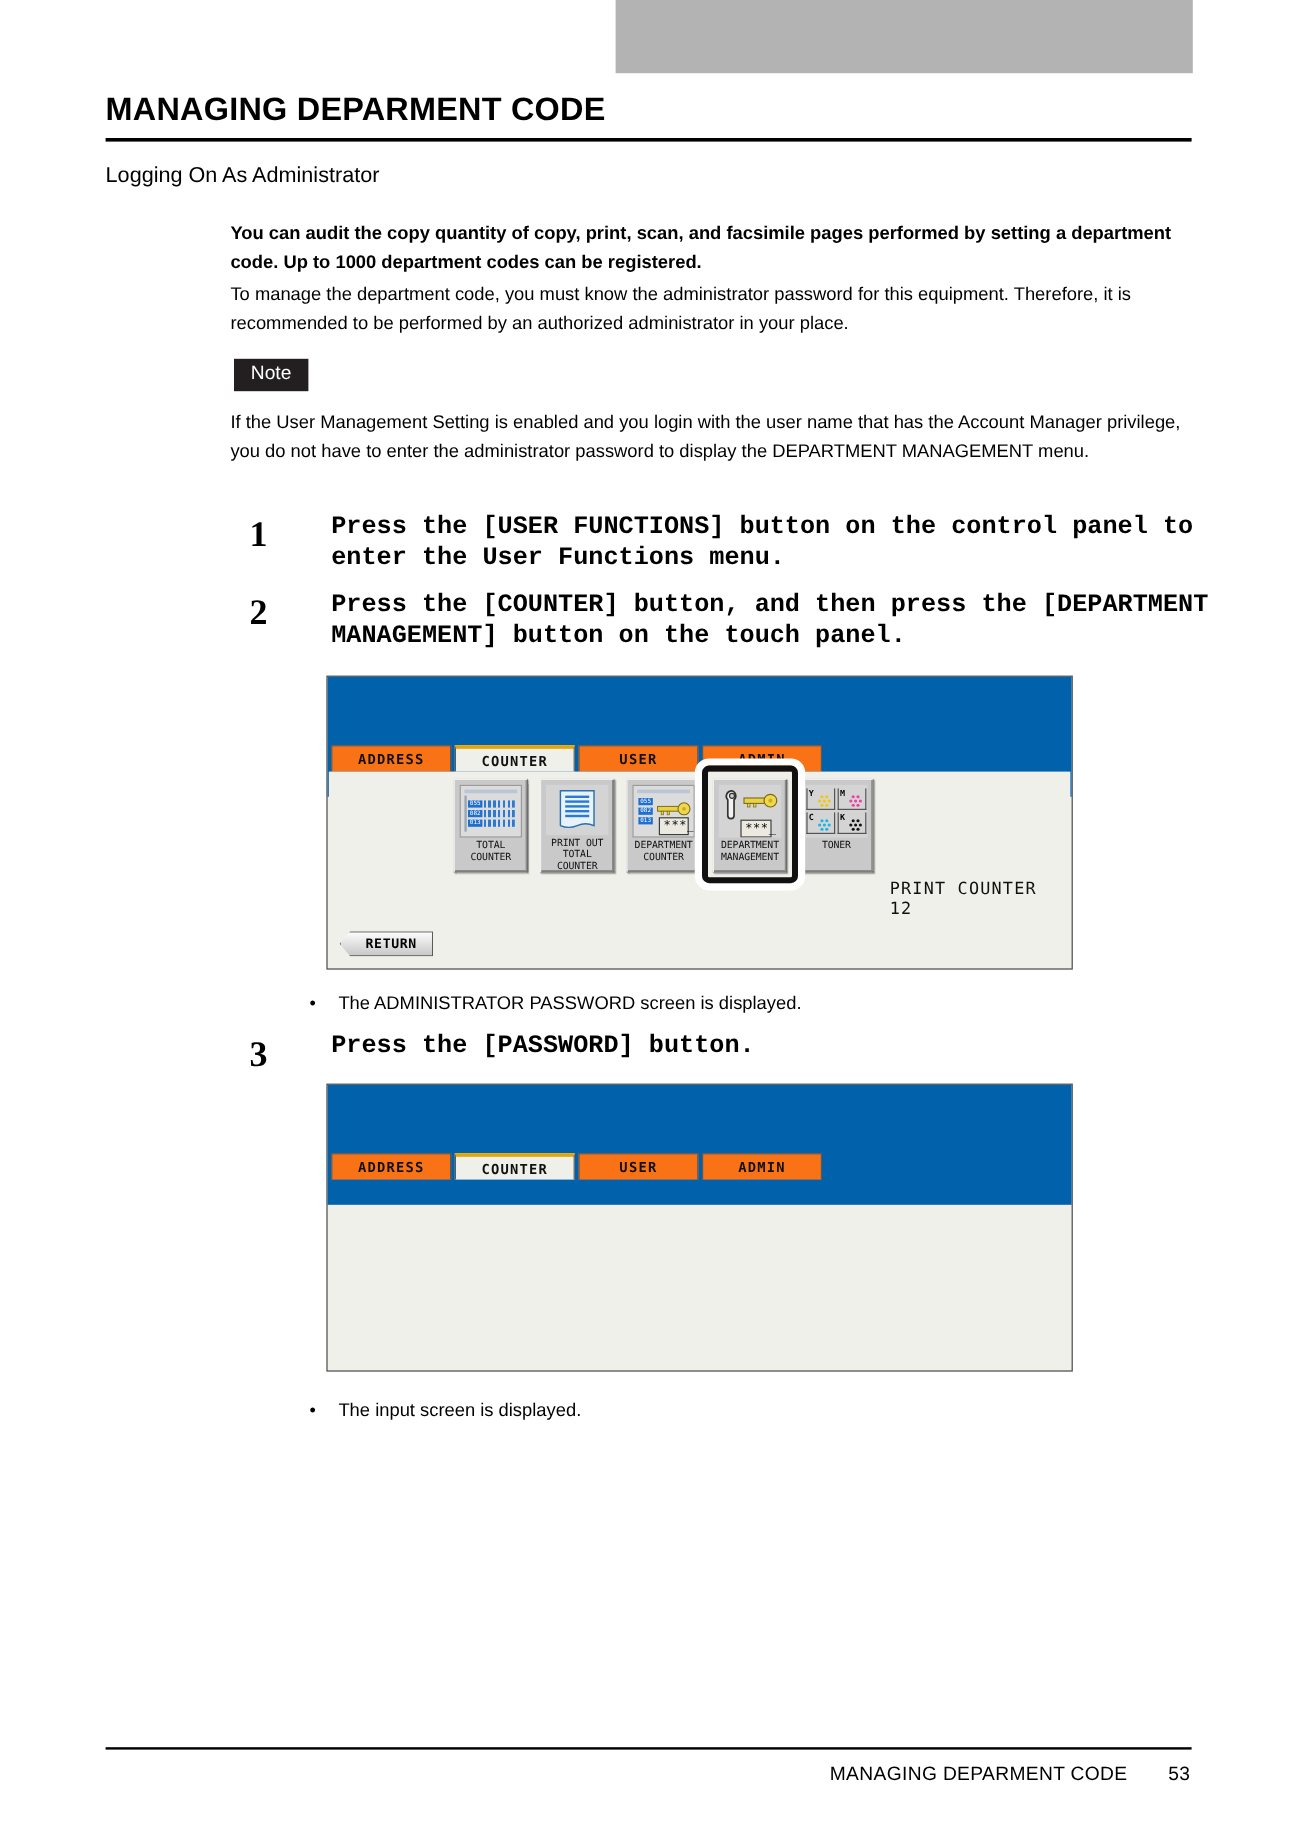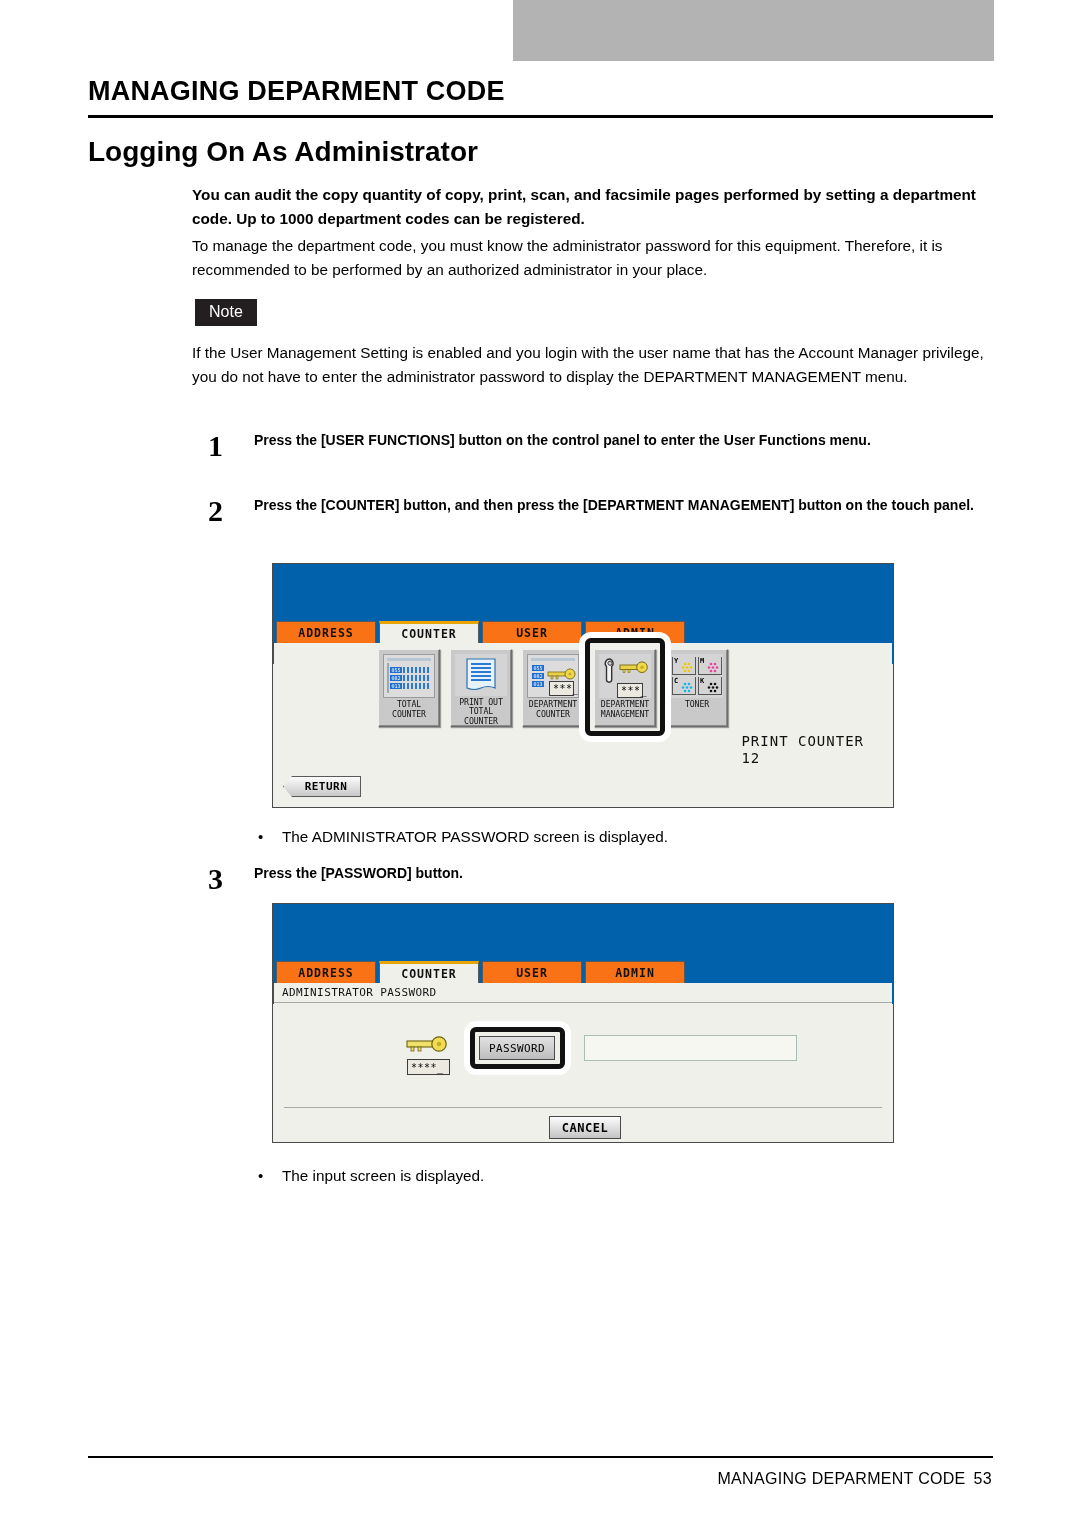--- a/index.html
+++ b/index.html
@@ -42,22 +42,22 @@
     width: 905px;
     height: 3px;
     background: #000;
   }
 
   
   .section-heading {
     position: absolute;
     left: 88px;
     top: 136px;
-    font-size: 28px;
-    font-weight: bold;
+    font-size: 18px;
+    font-weight: normal;
   }
 
   
   .body-block {
     position: absolute;
     left: 192px;
     width: 800px;
     font-size: 15.3px;
     line-height: 24px;
   }
@@ -87,24 +87,25 @@
     position: absolute;
     left: 0;
     top: 2px;
     width: 32px;
     font-size: 30px;
     font-weight: bold;
     font-family: "Liberation Serif", serif;
     text-align: left;
   }
   .step-text {
-    margin-left: 46px;
-    font-size: 14px;
+    margin-left: 68px;
+    font-size: 21px;
     font-weight: bold;
     line-height: 26px;
+    font-family: Liberation Mono, monospace;
   }
   #step-1 { top: 427px; }
   #step-2 { top: 492px; }
   #step-3 { top: 860px; }
 
   
   .bullet-note {
     position: absolute;
     left: 258px;
     font-size: 15.3px;
@@ -368,21 +369,21 @@
     height: 2px;
     background: #000;
   }
   .footer-text {
     position: absolute;
     right: 88px;
     top: 1470px;
     font-size: 16px;
     letter-spacing: 0.3px;
   }
-  .footer-text .pageno { margin-left: 8px; text-align: right; }
+  .footer-text .pageno { margin-left: 34px; text-align: right; }
 </style>
 </head>
 <body>
 
 <div class="top-gray-bar"></div>
 
 <div class="page-title">MANAGING DEPARMENT CODE</div>
 <div class="title-rule"></div>
 <div class="section-heading">Logging On As Administrator</div>
 
@@ -583,41 +584,20 @@
 <div id="panel-password" class="panel">
   <div class="panel-blue"></div>
 
   <div class="tab-row" style="top:57px;left:3px;">
     <div class="tab tab-w1">ADDRESS</div>
     <div class="tab tab-w2 active">COUNTER</div>
     <div class="tab tab-w1">USER</div>
     <div class="tab tab-w1">ADMIN</div>
   </div>
 
-  <div class="panel-body" style="top:79px;">
-    <div class="screen-caption" style="top:3px;">ADMINISTRATOR PASSWORD</div>
-    <div class="hr-light" style="top:19px;left:0;right:0;"></div>
-
-    <svg width="48" height="22" viewBox="0 0 48 22" style="position:absolute;left:131px;top:51px;">
-      <rect x="2" y="7" width="26" height="6" fill="#efe16a" stroke="#6e6212" stroke-width="1.1"></rect>
-      <rect x="6" y="13" width="3" height="4" fill="#efe16a" stroke="#6e6212" stroke-width="0.8"></rect>
-      <rect x="13" y="13" width="3" height="4" fill="#efe16a" stroke="#6e6212" stroke-width="0.8"></rect>
-      <circle cx="34" cy="10" r="7.2" fill="#f2dc55" stroke="#6e6212" stroke-width="1.2"></circle>
-      <circle cx="34" cy="10" r="2.3" fill="#c9ae20"></circle>
-    </svg>
-    <div class="stars-box" style="left:133px;top:76px;width:43px;height:16px;line-height:15px;">****_</div>
-
-    <div class="pw-btn" style="left:205px;top:53px;">PASSWORD</div>
-    <div class="halo" style="left:196px;top:44px;width:95px;height:42px;"></div>
-
-    <div class="pw-field" style="left:310px;top:52px;width:213px;"></div>
-
-    <div class="hr-light" style="top:124px;"></div>
-    <div class="cancel-btn" style="left:275px;top:133px;">CANCEL</div>
-  </div>
 </div>
 
 <div id="bullet-2" class="bullet-note">
   <span class="dot">•</span><span>The input screen is displayed.</span>
 </div>
 
 <div class="footer-rule"></div>
 <div class="footer-text">
   <span>MANAGING DEPARMENT CODE</span><span class="pageno">53</span>
 </div>

